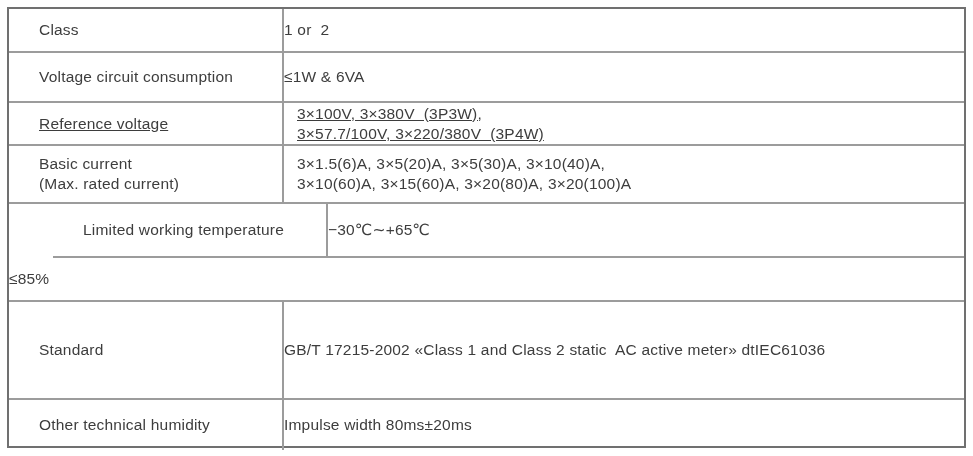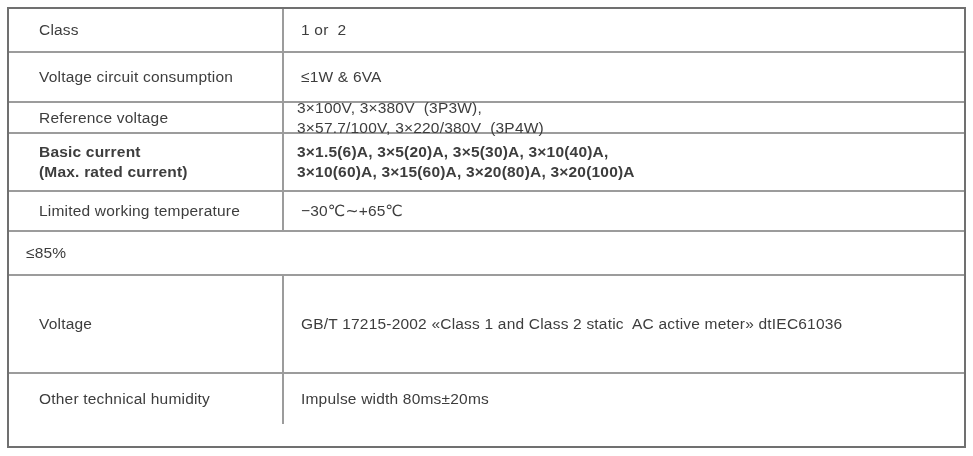--- a/index.html
+++ b/index.html
@@ -28,23 +28,23 @@
   }
   .row {
     display: flex;
     flex: 0 0 auto;
     box-sizing: border-box;
     border-bottom: 2px solid #9c9c9c;
   }
   .row:last-child { border-bottom: none; }
   .r1 { height: 44px; }
   .r2 { height: 50px; }
-  .r3 { height: 31px; }
-  .r4 { height: 58px; font-weight: bold; }
-  .r5 { height: 40px; }
+  .r3 { height: 43px; text-decoration: underline; }
+  .r4 { height: 58px; }
+  .r5 { height: 54px; margin-left: 44px; }
   .r6 { height: 44px; }
   .r7 { height: 98px; }
   .r8 { height: 50px; }
   .cell {
     display: flex;
     align-items: center;
     box-sizing: border-box;
     font-size: 15.5px;
     line-height: 20px;
     letter-spacing: 0.2px;
@@ -52,21 +52,20 @@
   }
   .label {
     flex: 0 0 275px;
     width: 275px;
     border-right: 2px solid #9c9c9c;
     padding-left: 30px;
     padding-right: 6px;
   }
   .value {
     flex: 1 1 auto;
-    padding-left: 17px;
     padding-right: 8px;
   }
   .r3 .value, .r4 .value { padding-left: 13px; }
 </style>
 </head>
 <body>
 
 <div class="spec-table">
   <div class="row r1">
     <div class="cell label">Class</div>
@@ -88,20 +87,20 @@
 3×10(60)A, 3×15(60)A, 3×20(80)A, 3×20(100)A</div>
   </div>
   <div class="row r5">
     <div class="cell label">Limited working temperature</div>
     <div class="cell value">−30℃∼+65℃</div>
   </div>
   <div class="row r6">
     <div class="cell value">≤85%</div>
   </div>
   <div class="row r7">
-    <div class="cell label">Voltage</div>
+    <div class="cell label">Standard</div>
     <div class="cell value">GB/T 17215-2002 «Class 1 and Class 2 static  AC active meter» dtIEC61036</div>
   </div>
   <div class="row r8">
     <div class="cell label">Other technical humidity</div>
     <div class="cell value">Impulse width 80ms±20ms</div>
   </div>
 </div>
 
 </body></html>

